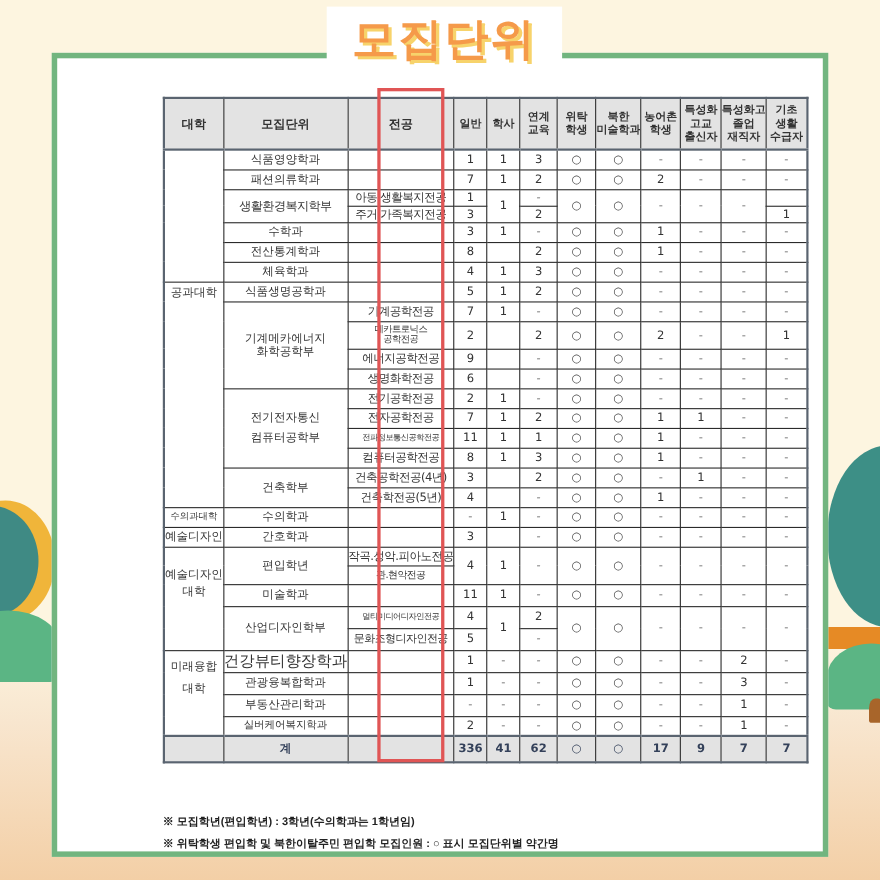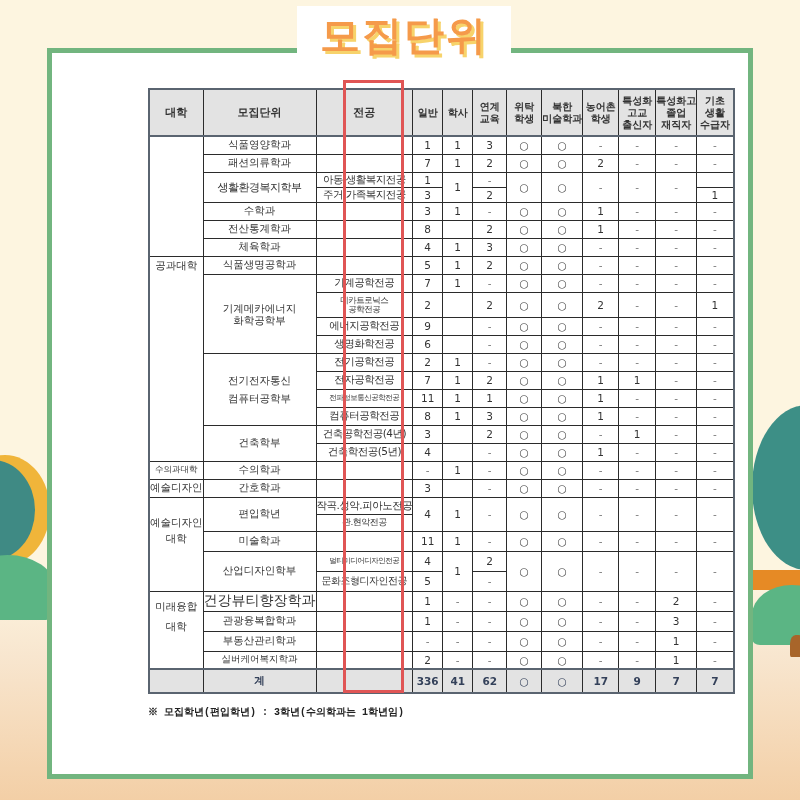--- a/index.html
+++ b/index.html
@@ -53,21 +53,21 @@
   td.major { font-size: 8px; letter-spacing: -0.5px; }
   td.univ { font-size: 9.5px; }
   td.circ { font-size: 12px; color: #444; }
   td.dash { color: #777; }
   tr.total td { background: #e3e3e3; font-weight: bold; height: 24px; color: #34415a; border-top: 2px solid #5a6470; }
   .red-box {
     position: absolute; left: 343px; top: 80px; width: 61px; height: 613px;
     border: 3px solid #e05555; pointer-events: none; z-index: 2;
   }
   .notes {
-    position: absolute; left: 148px; top: 703px; font-family: Liberation Mono, monospace;
+    position: absolute; left: 148px; top: 738px; font-family: Liberation Sans, sans-serif;
     font-weight: bold; font-size: 10px; color: #222; line-height: 20px;
   }
 </style>
 </head>
 <body>
 
 <div class="deco tree-left-yellow"></div>
 <div class="deco tree-left"></div>
 <div class="deco bush-left"></div>
 <div class="deco tree-right"></div>
@@ -505,13 +505,14 @@
       <td>7</td>
       <td>7</td>
     </tr>
   </tbody>
 </table>
 
 <div class="red-box"></div>
 
 <div class="notes">
   <div>※ 모집학년(편입학년) : 3학년(수의학과는 1학년임)</div>
+  <div>※ 위탁학생 편입학 및 북한이탈주민 편입학 모집인원 : ○ 표시 모집단위별 약간명</div>
 </div>
 
 </body></html>

